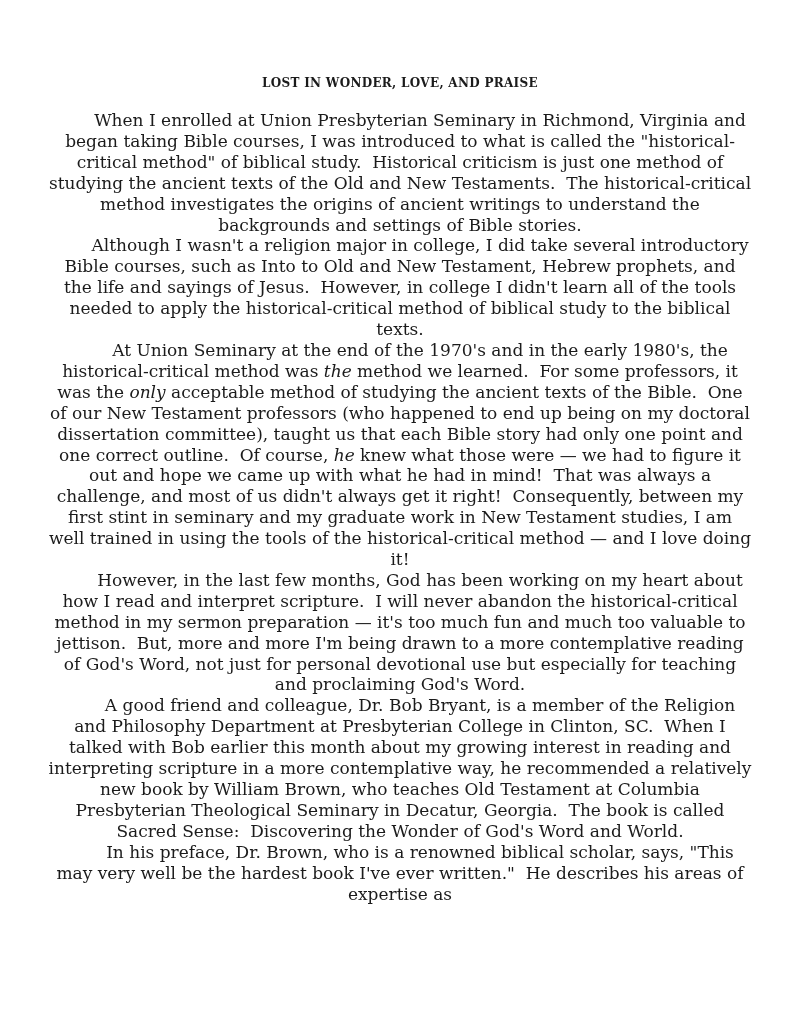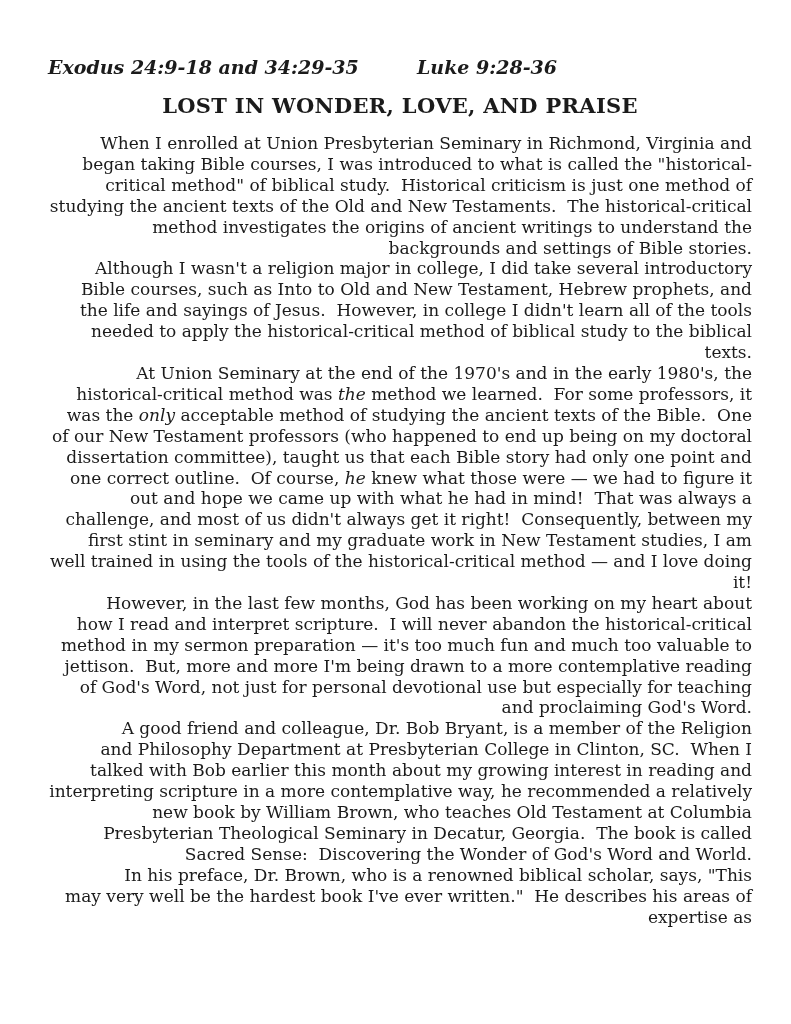--- a/index.html
+++ b/index.html
@@ -49,59 +49,55 @@
     font-style: italic;
     font-size: 14.5px;
     line-height: 21px;
     white-space: pre-wrap;
   }
   .title {
     margin: 16px 0 0 0;
     text-align: center;
     font-weight: bold;
     font-style: normal;
-    font-size: 21px;
+    font-size: 12px;
     line-height: 22px;
     letter-spacing: 0.3px;
     white-space: pre-wrap;
   }
   .prayer {
     margin: 21px 0 0 0;
     font-weight: bold;
     font-style: italic;
     font-size: 19px;
     line-height: 23.5px;
     white-space: pre-wrap;
   }
   .body-text {
     margin-top: 16px;
     font-size: 17px;
     line-height: 20.9px;
   }
   .para {
     margin: 0;
     text-indent: 40px;
-    text-align: right;
+    text-align: center;
     white-space: pre-wrap;
   }
   .seg { font-style: normal; font-weight: normal; }
   .bi  { font-style: italic; font-weight: normal; }
   .i   { }
 </style>
 </head>
 <body>
 
 <div class="page" style="color: rgb(27, 27, 27); background: rgb(255, 255, 255);">
   <div class="content">
 
     <header>
-      <div class="hdr scripture-row">
-        <span class="scripture-left">Exodus 24:9-18 and 34:29-35</span>
-        <span class="scripture-right">Luke 9:28-36</span>
-      </div>
     </header>
 
     <h1 class="title">LOST IN WONDER, LOVE, AND PRAISE</h1>
 
 
     <main class="body-text" id="sermon-body">
         <p class="para"><span class="seg">When I enrolled at Union Presbyterian Seminary in Richmond, Virginia and began taking Bible courses, I was introduced to what is called the "historical-critical method" of biblical study.  Historical criticism is just one method of studying the ancient texts of the Old and New Testaments.  The historical-critical method investigates the origins of ancient writings to understand the backgrounds and settings of Bible stories.</span></p>
         <p class="para"><span class="seg">Although I wasn't a religion major in college, I did take several introductory Bible courses, such as Into to Old and New Testament, Hebrew prophets, and the life and sayings of Jesus.  However, in college I didn't learn all of the tools needed to apply the historical-critical method of biblical study to the biblical texts.</span></p>
         <p class="para"><span class="seg">At Union Seminary at the end of the 1970's and in the early 1980's, the historical-critical method was </span><span class="seg bi">the</span><span class="seg"> method we learned.  For some professors, it was the </span><span class="seg bi">only</span><span class="seg"> acceptable method of studying the ancient texts of the Bible.  One of our New Testament professors (who happened to end up being on my doctoral dissertation committee), taught us that each Bible story had only one point and one correct outline.  Of course, </span><span class="seg bi">he</span><span class="seg"> knew what those were — we had to figure it out and hope we came up with what he had in mind!  That was always a challenge, and most of us didn't always get it right!  Consequently, between my first stint in seminary and my graduate work in New Testament studies, I am well trained in using the tools of the historical-critical method — and I love doing it!</span></p>
         <p class="para"><span class="seg">However, in the last few months, God has been working on my heart about how I read and interpret scripture.  I will never abandon the historical-critical method in my sermon preparation — it's too much fun and much too valuable to jettison.  But, more and more I'm being drawn to a more contemplative reading of God's Word, not just for personal devotional use but especially for teaching and proclaiming God's Word.</span></p>

